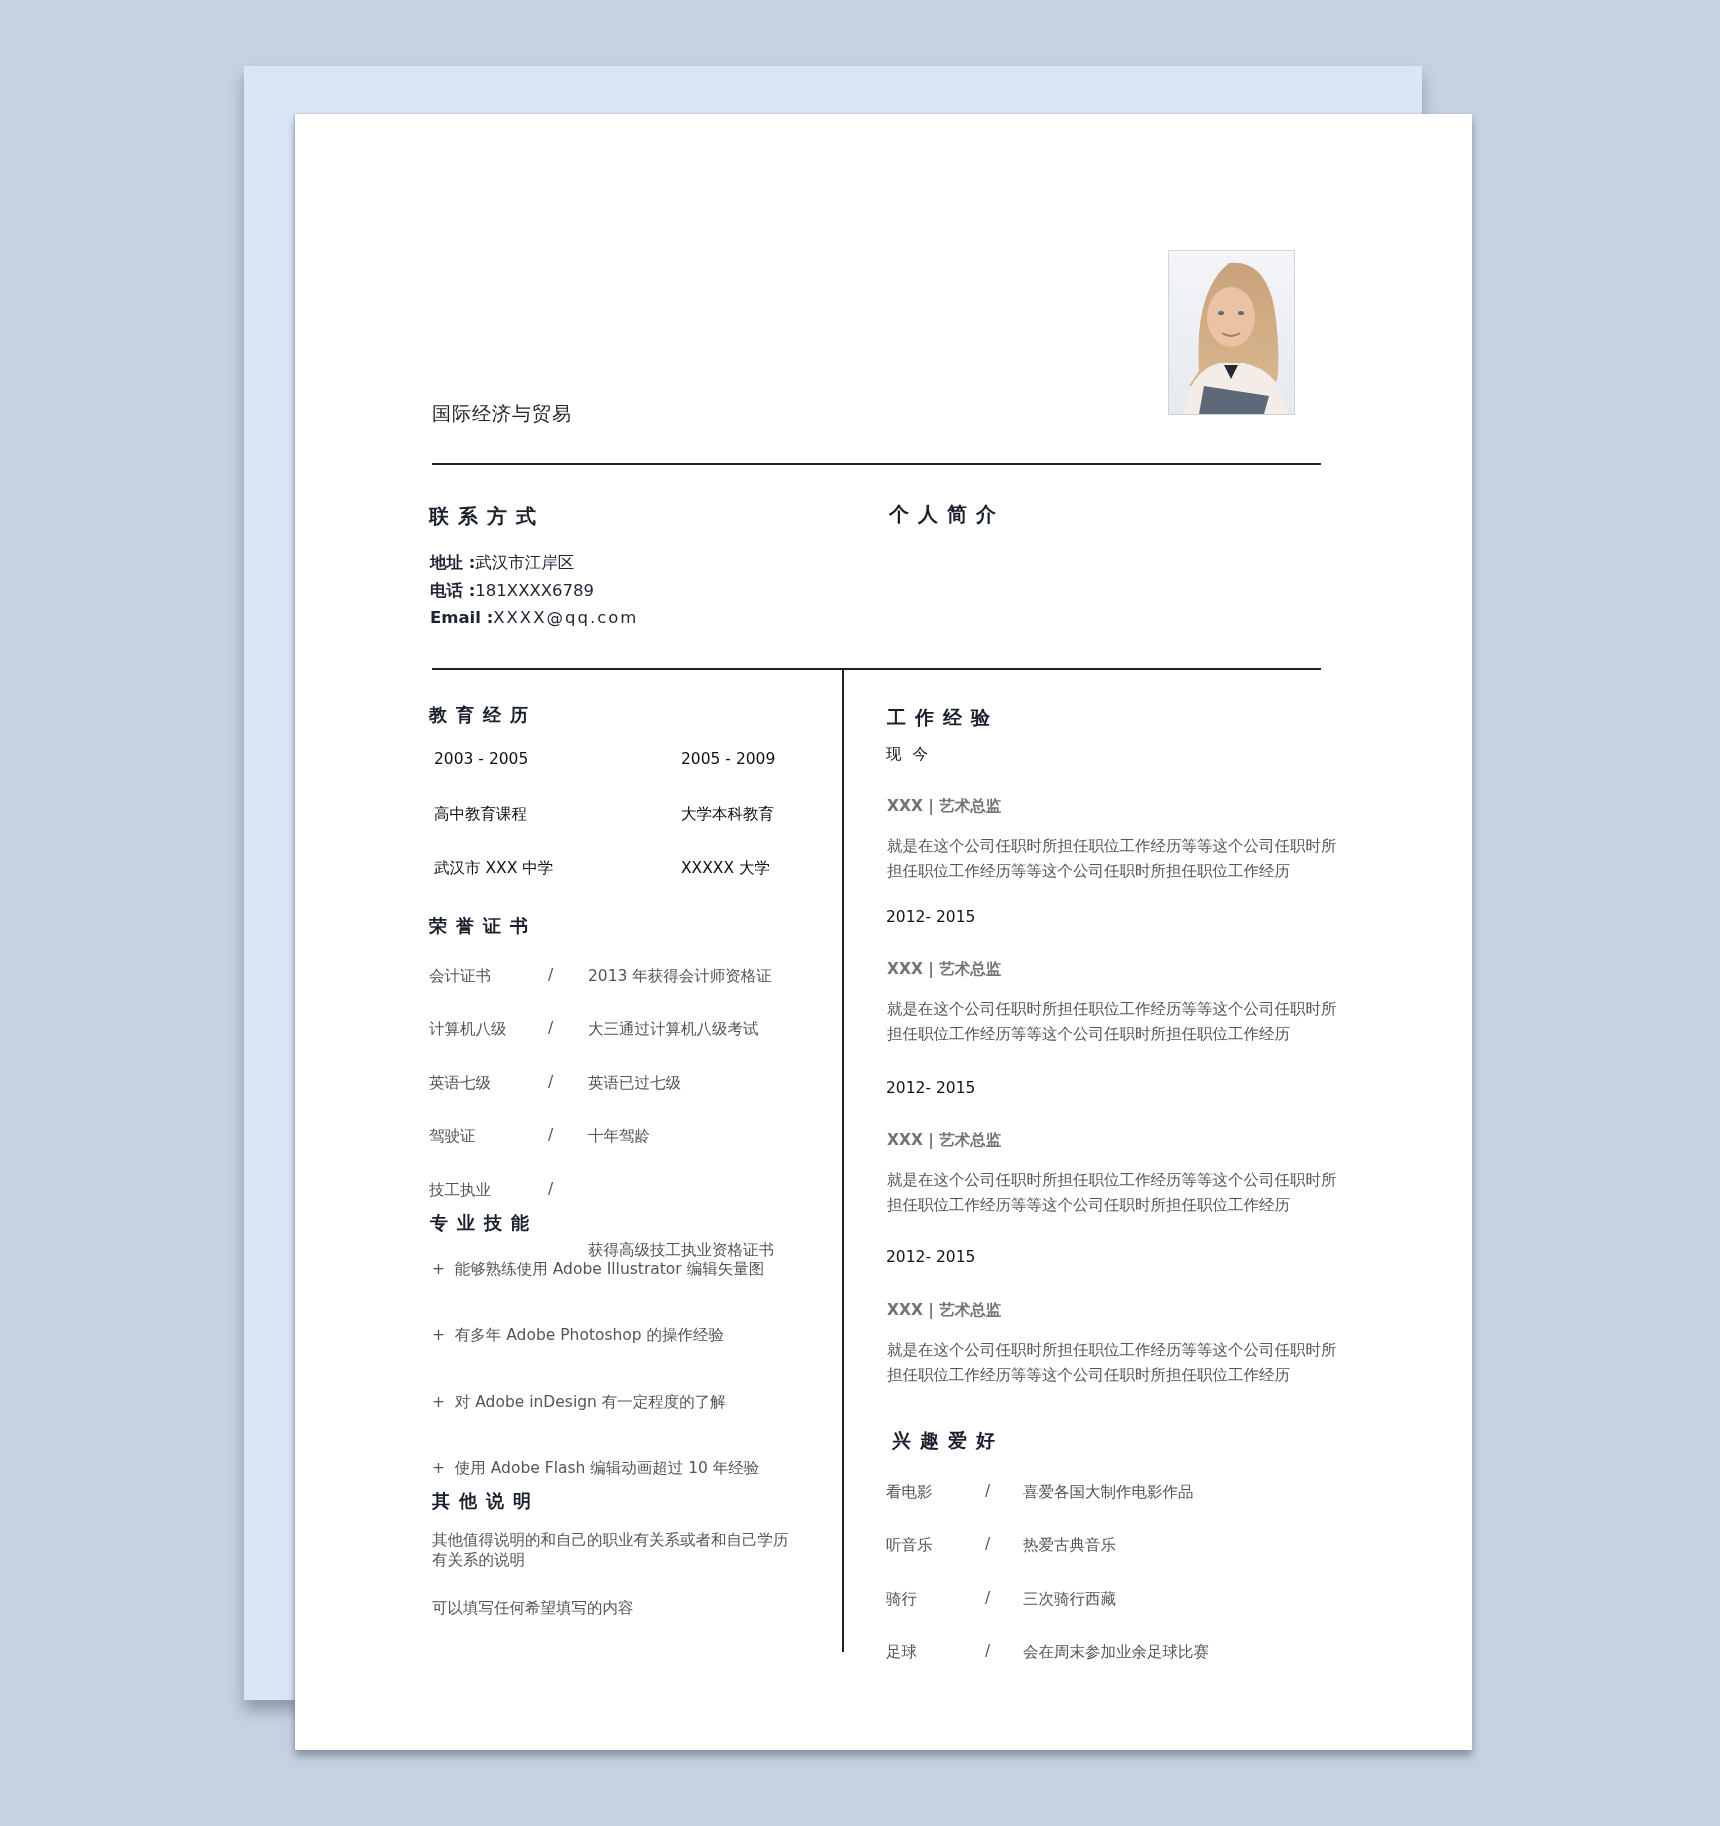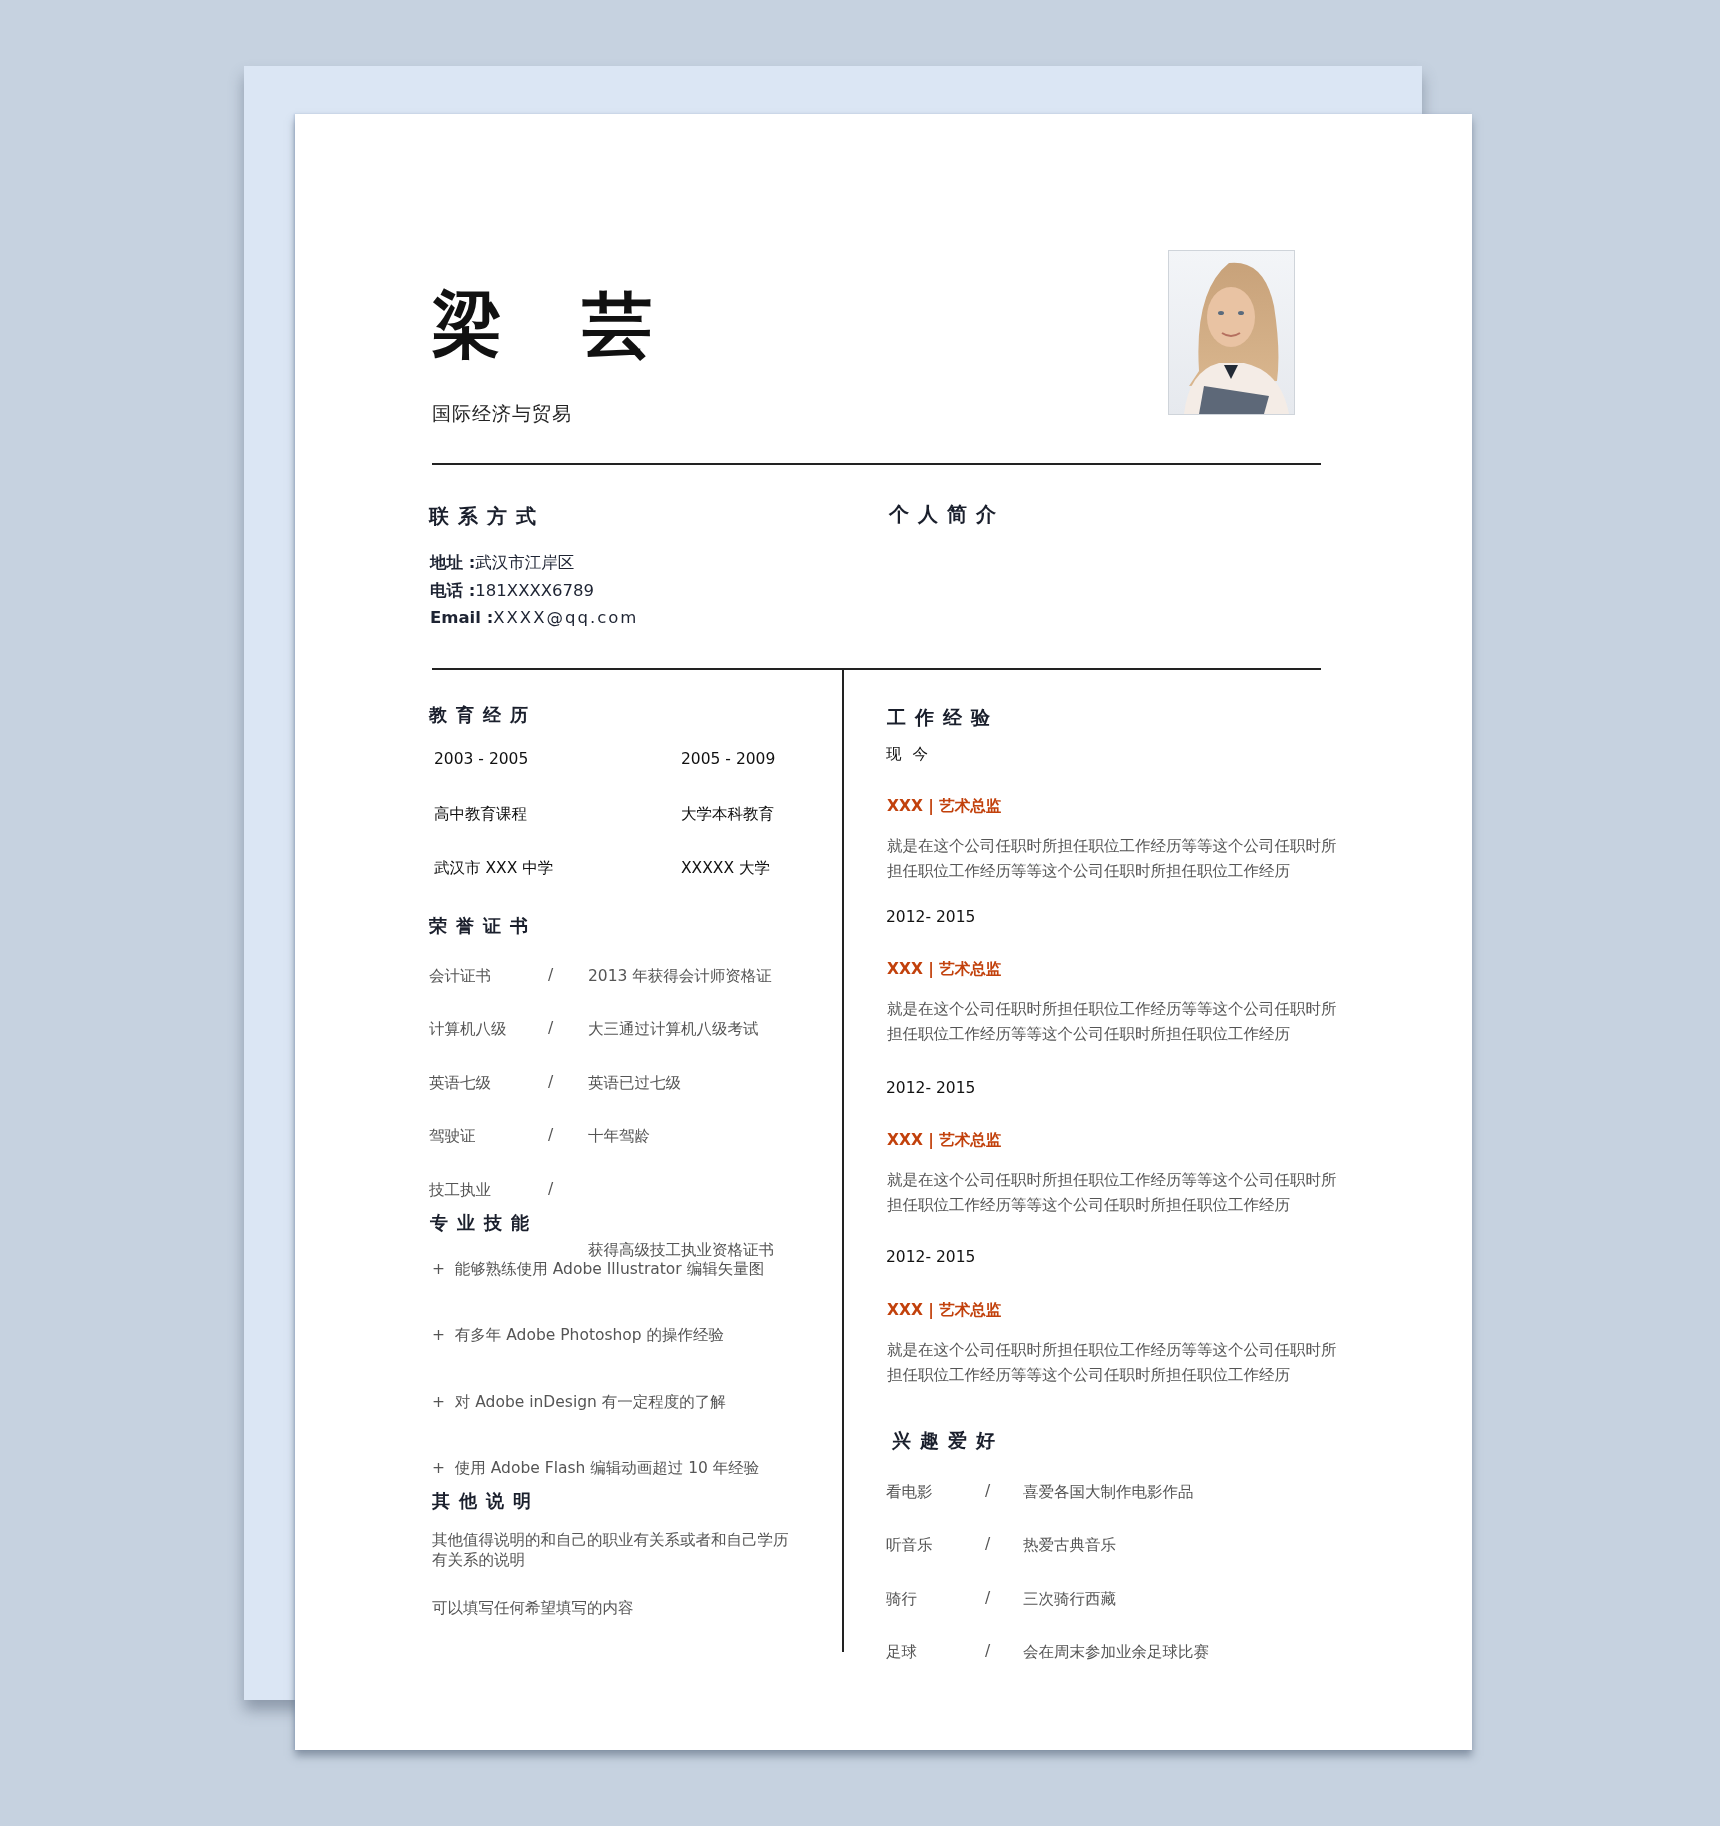--- a/index.html
+++ b/index.html
@@ -22,36 +22,35 @@
   .name { font-size:70px; font-weight:bold; color:#111; letter-spacing:28px; line-height:1; }
   .subtitle { font-size:19px; color:#222; letter-spacing:1px; }
   .hline { position:absolute; height:2px; background:#222; }
   .vline { position:absolute; width:2px; background:#222; }
   .sec-title { font-size:20px; font-weight:bold; color:#1a1f2c; letter-spacing:9px; }
   .contact { font-size:16.5px; color:#1e2433; }
   .contact b { font-weight:bold; }
   .bio { font-size:16.5px; color:#444c5c; line-height:28px; white-space:normal; width:440px; }
   .t-dark { font-size:15.5px; color:#111; }
   .t-grey { font-size:15.5px; color:#555; }
-  .t-bold { font-size:15.5px; font-weight:bold; color:#c2410c; }
+  .t-bold { font-size:15.5px; font-weight:bold; color:#737373; }
   .desc { font-size:15.5px; color:#555; line-height:25px; white-space:normal; width:460px; }
   .photo {
     position:absolute; left:873px; top:136px; width:125px; height:163px;
     border:1px solid #cfd4da; background:linear-gradient(180deg,#f3f5f8,#e6e9ee);
     overflow:hidden;
   }
 </style>
 </head>
 <body>
 
 <div class="page-back"></div>
 
 <div class="page-front">
 
-  <div class="abs name" style="left:137px; top:176px;">梁 芸</div>
   <div class="abs subtitle" style="left:137px; top:287px;">国际经济与贸易</div>
 
   <div class="photo">
     <svg width="125" height="163" viewBox="0 0 125 163">
       <defs>
         <linearGradient id="hair" x1="0" y1="0" x2="0" y2="1">
           <stop offset="0" stop-color="#c8a27a"></stop>
             <stop offset="1" stop-color="#d9b68e"></stop>
         </linearGradient>
       </defs>

